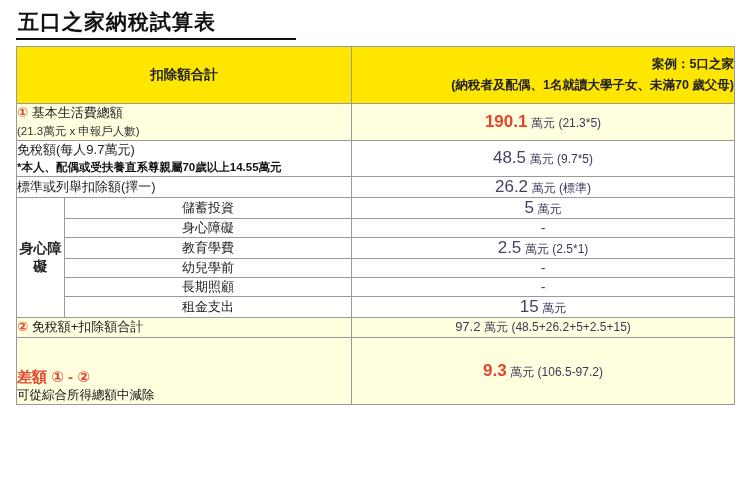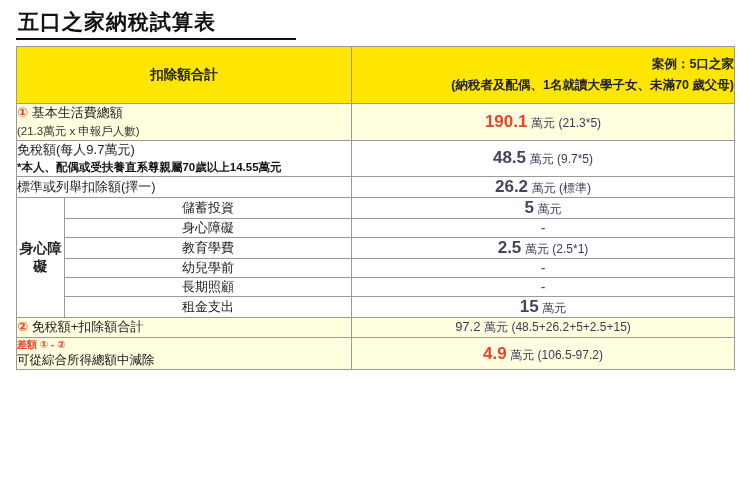--- a/index.html
+++ b/index.html
@@ -84,21 +84,21 @@
     font-weight: bold;
   }
   .val {
     text-align: center;
     font-size: 13px;
     color: #3a3a5a;
     padding: 5px 6px;
   }
   .val .big {
     font-size: 17px;
-    font-weight: bold;
+    font-weight: normal;
     color: #44445f;
     margin-top: 48px;
   }
   .val .bigred {
     font-size: 17px;
     font-weight: bold;
     color: #e8442a;
   }
   .val .unit {
     font-size: 12px;
@@ -134,21 +134,22 @@
     color: #44445f;
   }
   .diff-label {
     padding: 4px 8px;
     font-size: 13px;
     line-height: 1.4;
   }
   .diff-label .line1 {
     color: #e8442a;
     font-weight: bold;
-    font-size: 10px;
+    font-size: 15px;
+    margin-top: 28px;
   }
   .diff-label .line2 {
     color: #111;
     font-size: 12.5px;
   }
 </style>
 </head>
 <body>
 
 <div class="page">
@@ -261,21 +262,21 @@
           <span class="unit">萬元 (48.5+26.2+5+2.5+15)</span>
         </td>
       </tr>
 
       <tr class="row-yellow-light">
         <td class="diff-label" colspan="2">
           <div class="line1">差額 ① - ②</div>
           <div class="line2">可從綜合所得總額中減除</div>
         </td>
         <td class="val">
-          <span class="bigred">4.9</span>
+          <span class="bigred">9.3</span>
           <span class="unit">萬元 (106.5-97.2)</span>
         </td>
       </tr>
 
     </tbody>
   </table>
 
 </div>
 
 </body></html>

